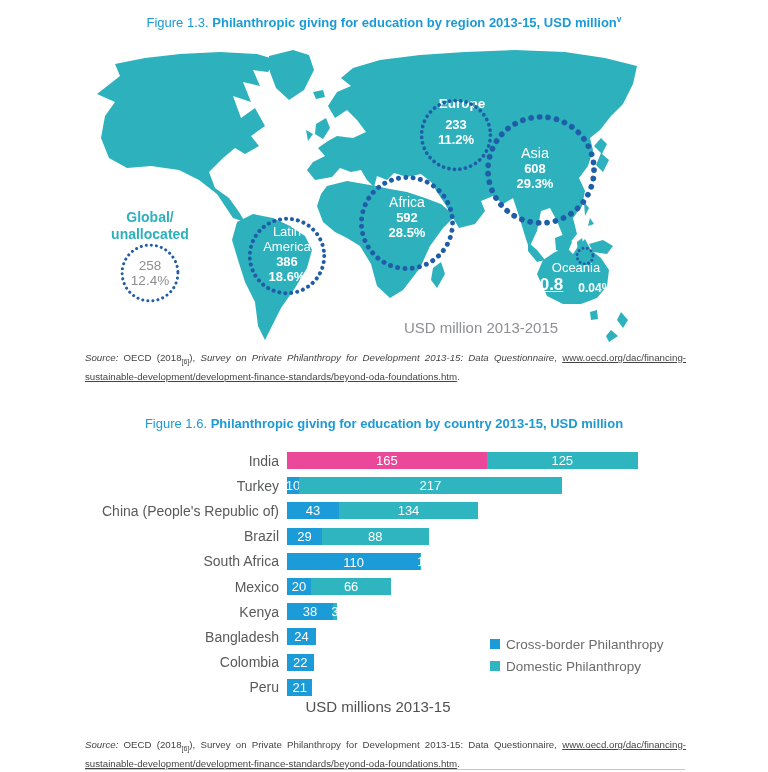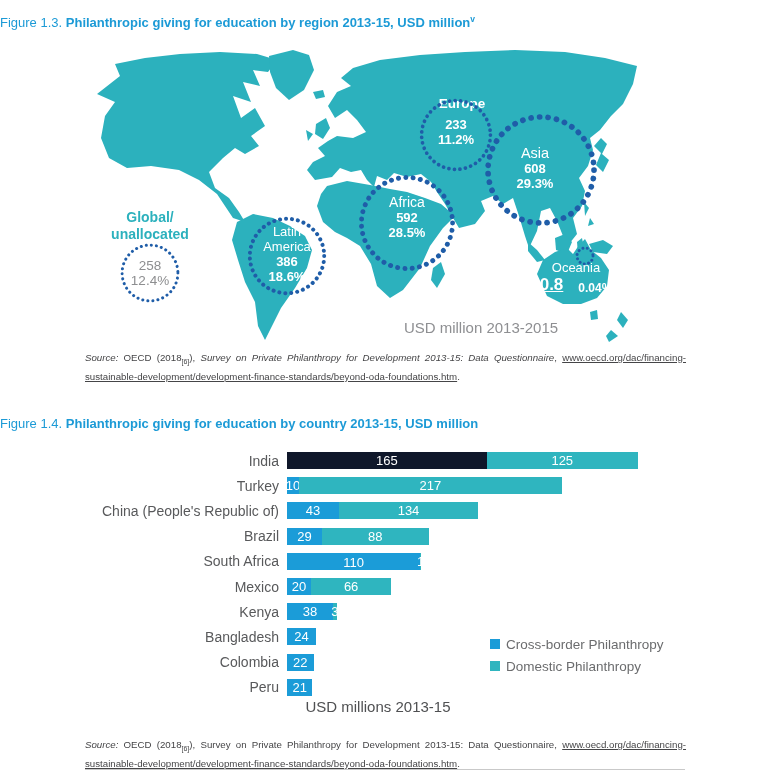--- a/index.html
+++ b/index.html
@@ -1,17 +1,17 @@
 <!DOCTYPE html>
 <html style="--title-blue: #1C9AD6; --teal: #2CB1BD; --ring: #1F5DA8;"><head>
 <meta charset="utf-8">
 <style>
   html,body{margin:0;padding:0;background:#fff;}
   body{width:768px;height:772px;position:relative;font-family:"Liberation Sans",sans-serif;overflow:hidden;}
-  .fig-title{position:absolute;left:0;width:768px;font-size:13px;color:var(--title-blue);}
+  .fig-title{position:absolute;left:0;width:768px;text-align:center;font-size:13px;color:var(--title-blue);}
   .fig-title .bold{font-weight:bold;}
   .fig-title sup{font-size:8.5px;font-weight:bold;}
   #fig13-title{top:14px;}
   #fig14-title{top:416px;}
 
   
   .map{position:absolute;left:85px;top:46px;width:615px;height:300px;}
   .world{position:absolute;left:0;top:0;width:615px;height:300px;}
   .world path{fill:var(--teal);}
   .bubble{position:absolute;display:flex;flex-direction:column;align-items:center;justify-content:center;text-align:center;color:#fff;}
@@ -164,28 +164,28 @@
       <div class="region-val">258</div>
       <div class="region-val">12.4%</div>
     </div>
   </div>
 
   <div class="map-caption">USD million 2013-2015</div>
 </div>
 
 <p class="source" id="source13"><span class="it">Source:</span><span> OECD (2018</span><sub>[6]</sub><span>), </span><span class="it">Survey on Private Philanthropy for Development 2013-15: Data Questionnaire</span><span>, </span><span class="u">www.oecd.org/dac/financing-sustainable-development/development-finance-standards/beyond-oda-foundations.htm</span><span>.</span></p>
 
-<div class="fig-title" id="fig14-title"><span>Figure 1.4.</span>&nbsp;<span class="bold">Philanthropic giving for education by country 2013-15, USD million</span></div>
+<div class="fig-title" id="fig14-title"><span>Figure 1.6.</span>&nbsp;<span class="bold">Philanthropic giving for education by country 2013-15, USD million</span></div>
 
 <div class="chart">
   <div>
       <div class="bar-row">
         <div class="bar-label">India</div>
         <div class="bar-track">
-          <div class="seg" style="width: 199.65px; background: #0f172a;">
+          <div class="seg" style="width: 199.65px; background: #ec4899;">
             <span>165</span>
           </div>
           <div class="seg" style="width: 151.25px; background: rgb(47, 181, 191);">
             <span>125</span>
           </div>
         </div>
       </div>
       <div class="bar-row">
         <div class="bar-label">Turkey</div>
         <div class="bar-track">

